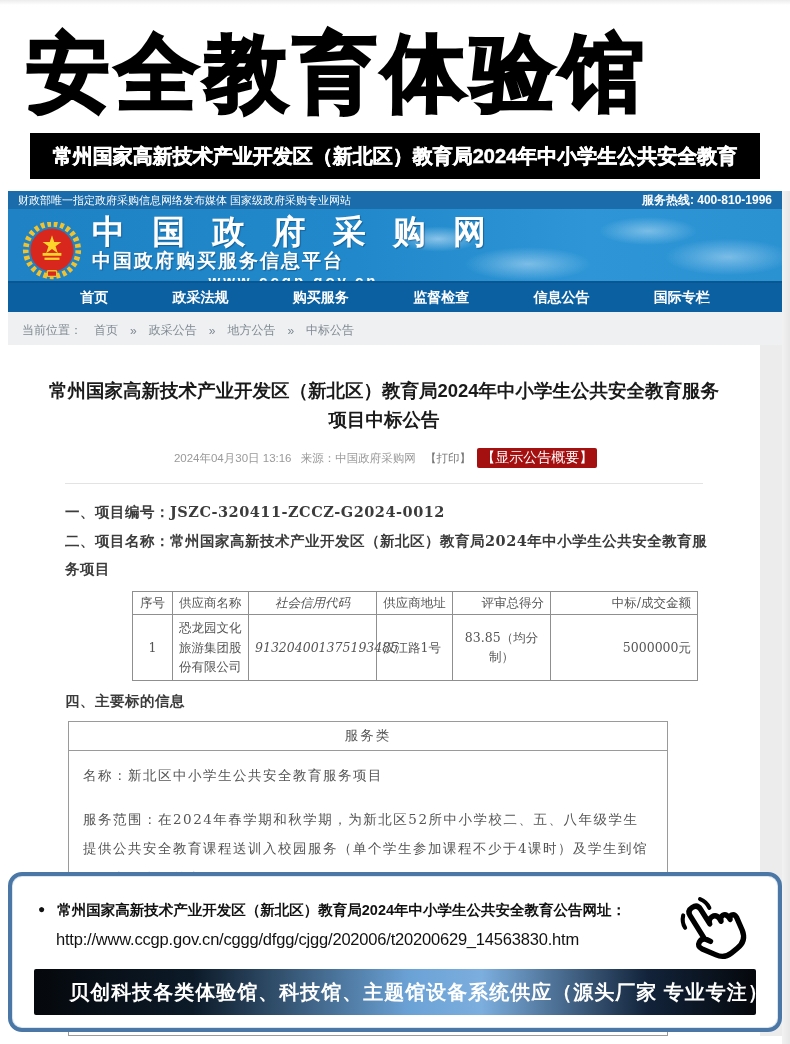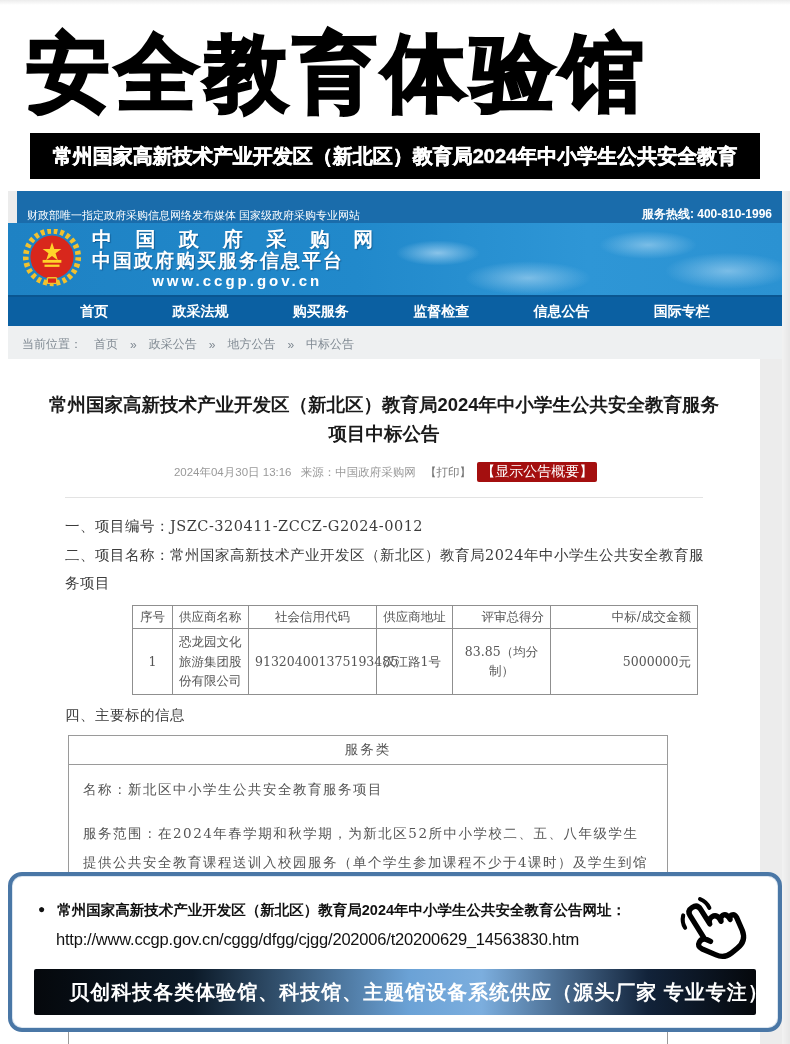--- a/index.html
+++ b/index.html
@@ -12,34 +12,34 @@
   .hero-title { margin:24px 4px 0 26px; font-size:84px; line-height:1.06; font-weight:900; color:#000;
                 letter-spacing:5px; -webkit-text-stroke:2.5px #000; white-space:nowrap; }
   .hero-banner { margin:15px 30px 0 30px; height:46px; background:#000; color:#fff;
                  display:flex; align-items:center; justify-content:center;
                  font-size:20px; font-weight:bold; white-space:nowrap; -webkit-text-stroke:0.5px #fff; }
 
   
   .site { margin:12px 8px 0 8px; background:#ececec; position:relative; }
   .side-shadow { position:absolute; right:-8px; top:0; width:8px; height:860px;
                  background:linear-gradient(90deg,#f2f2f2,#e6e6e6); }
-  .topstrip { height:32px; background:#1a6cab; color:#fff; display:flex; justify-content:space-between;
-              align-items:flex-end; padding:0 10px; font-size:11px;margin-left:9px; }
+  .topstrip { height:18px; background:#1a6cab; color:#fff; display:flex; justify-content:space-between;
+              align-items:center; padding:0 10px; font-size:11px; }
   .topstrip .hotline { font-size:12px; font-weight:bold; }
   .masthead { position:relative; height:72px; background:linear-gradient(90deg,#1e82c4 0%, #2189cb 45%, #2e96d6 75%, #2b92d2 100%); overflow:hidden; }
   .clouds { position:absolute; inset:0;
             background:
               radial-gradient(60px 18px at 430px 30px, rgba(220,240,255,.55), rgba(220,240,255,0) 70%),
               radial-gradient(90px 24px at 520px 55px, rgba(205,232,250,.5), rgba(205,232,250,0) 70%),
               radial-gradient(70px 20px at 640px 22px, rgba(215,238,252,.45), rgba(215,238,252,0) 70%),
               radial-gradient(90px 26px at 720px 48px, rgba(200,230,250,.5), rgba(200,230,250,0) 70%); }
   .brand { position:absolute; left:14px; top:5px; display:flex; align-items:center; }
   .emblem { width:60px; height:60px; margin-right:10px; }
   .logotext { color:#fff; }
-  .logotext .l1 { font-size:20px; font-weight:bold; letter-spacing:9px; line-height:1.1; text-shadow:1px 1px 1px rgba(0,40,80,.4); }
+  .logotext .l1 { font-size:33px; font-weight:bold; letter-spacing:9px; line-height:1.1; text-shadow:1px 1px 1px rgba(0,40,80,.4); }
   .logotext .l2 { font-size:19px; font-weight:bold; letter-spacing:2px; line-height:1.15; text-shadow:1px 1px 1px rgba(0,40,80,.4); }
   .logotext .l3 { font-size:15px; font-weight:bold; letter-spacing:3px; text-align:center; line-height:1.2; }
   .nav { height:31px; background:#0b60a2; border-top:2px solid #0a5691; display:flex; align-items:center;
          justify-content:space-around; padding:0 40px; }
   .nav-item { color:#fff; font-size:14px; font-weight:bold; cursor:pointer; }
   .breadcrumb { height:33px; background:#eef0f1; color:#808a93; font-size:12px;
                 display:flex; align-items:center; padding:4px 0 0 14px;gap:7px; }
   .breadcrumb span { margin-right:5px; }
   .crumb { cursor:pointer; }
 
@@ -47,29 +47,29 @@
   .card { background:#fff; margin-right:22px; min-height:528px; padding-top:32px; }
   .art-title { text-align:center; font-size:18.5px; font-weight:bold; color:#1a1a1a; line-height:1.55; padding:0 40px; }
   .meta { text-align:center; margin-top:14px; font-size:11.5px; color:#999; }
   .meta .m { margin:0 3px; }
   .meta .print { color:#777; cursor:pointer; }
   .badge { display:inline-block; background:#a40f0f; color:#fff; padding:1px 4px; border-radius:2px;
            font-size:14px; cursor:pointer; }
   .divider { border:none; border-top:1px solid #e3e3e3; margin:15px 57px 0 57px; }
 
   .doc { font-family:"DejaVu Serif", serif; color:#3c3c3c; padding:14px 52px 0 57px; }
-  .doc p.item { font-size:14.5px; font-weight:400; line-height:1.95; letter-spacing:0.5px; }
+  .doc p.item { font-size:14.5px; font-weight:700; line-height:1.95; letter-spacing:0.5px; }
 
   table.award { border-collapse:collapse; margin:8px 0 6px 67px; width:566px;
                 font-size:12.5px; color:#555; table-layout:fixed; }
   table.award th, table.award td { border:1px solid #8f8f8f; padding:3px 6px; font-weight:normal; line-height:1.55; }
   table.award th { line-height:1.3; }
   .c0 { width:40px; text-align:center; }
   .c1 { width:76px; text-align:left; }
-  .c2 { width:128px; text-align:left; }
+  .c2 { width:128px; text-align:left;font-style:italic; }
   .c3 { width:76px; text-align:left; }
   .c4 { width:98px; text-align:center; }
   .c5 { text-align:right; }
   th.c1 { text-align:left; } th.c2, th.c3 { text-align:center; } th.c4, th.c5 { text-align:right; }
 
   .detail-box { margin:6px 40px 0 3px; border:1px solid #9a9a9a; background:#fff; }
   .detail-cat { border-bottom:1px solid #9a9a9a; padding:5px 12px; font-size:13.5px; letter-spacing:2px; color:#555;text-align:center; }
   .detail-body { padding:10px 14px 40px 14px; font-size:13.5px; letter-spacing:1.5px; color:#555; line-height:2.2; }
   .detail-body p { margin-bottom:14px; }
 

